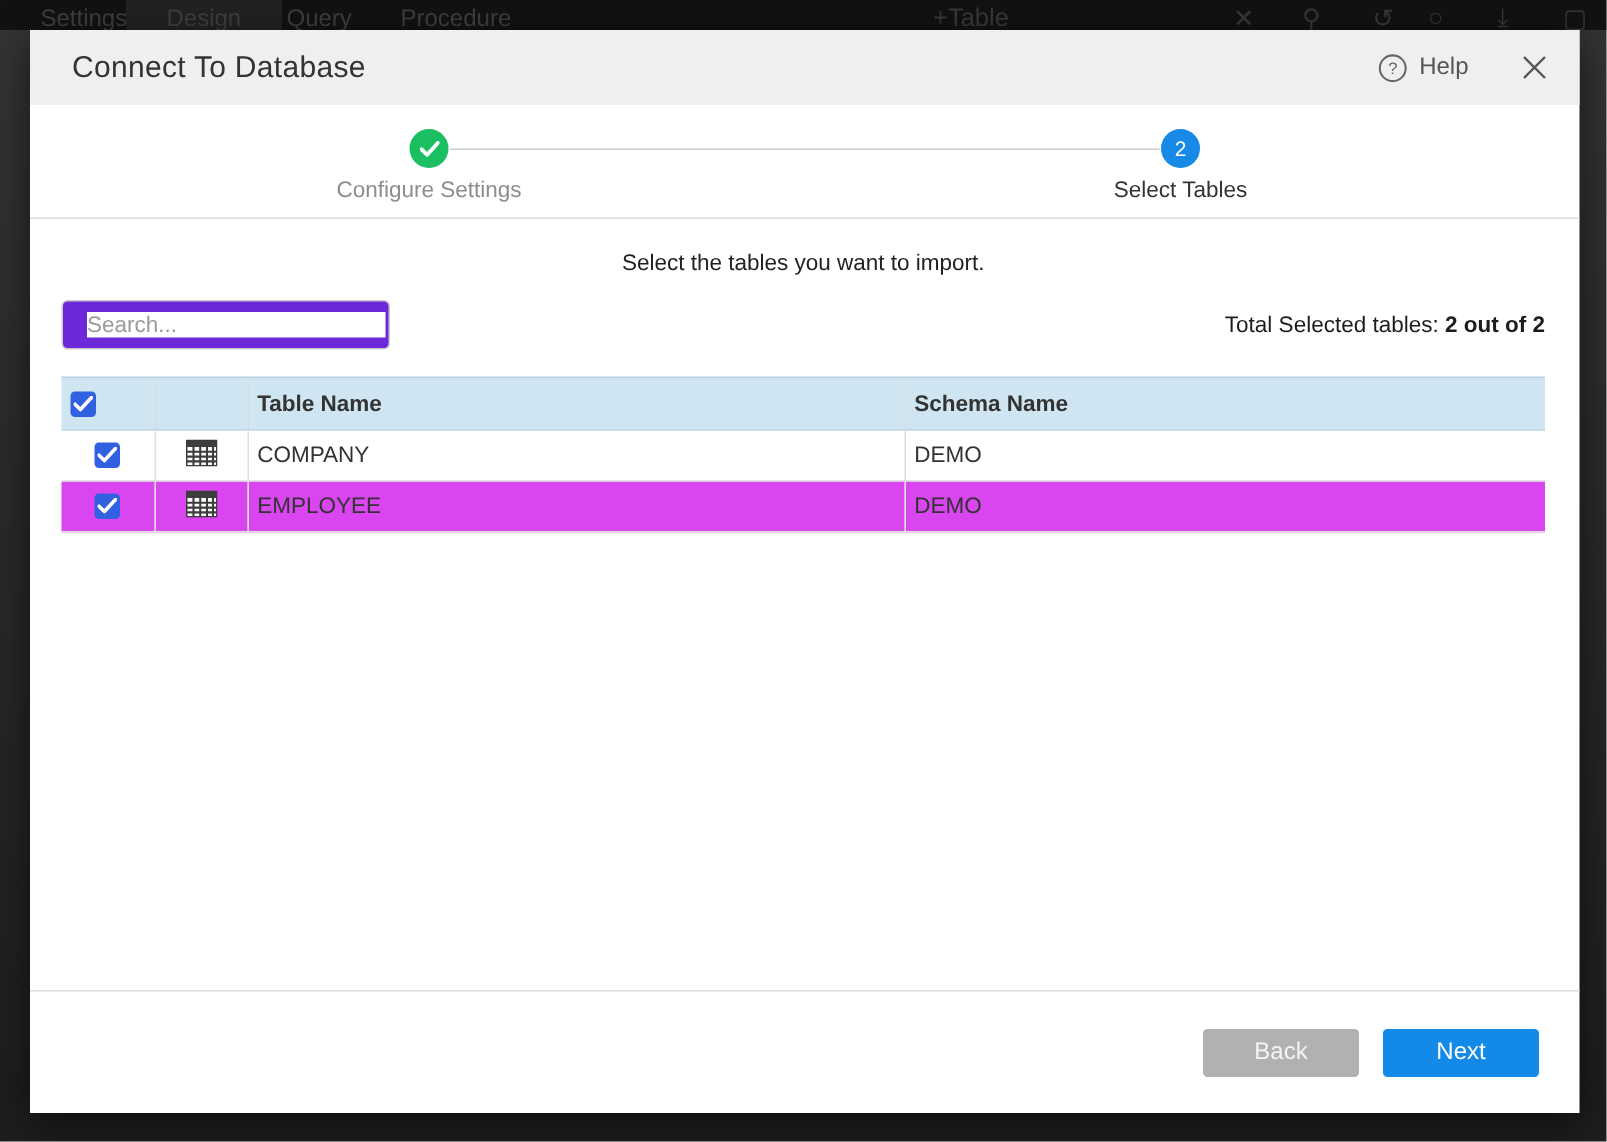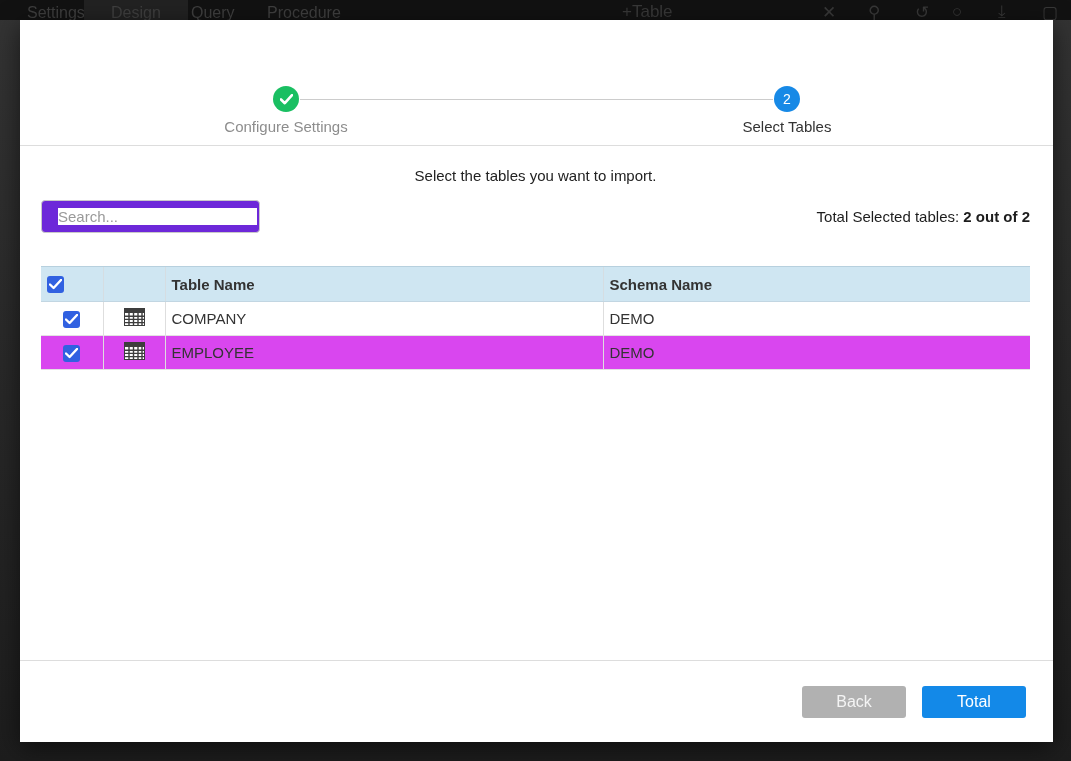--- a/index.html
+++ b/index.html
@@ -48,21 +48,21 @@
   .search-box { width:219px; height:33px; border:1px solid #c9c9c9;
     border-radius:4px; display:flex; align-items:center; padding:0 9px;
     background:#6d28d9; }
   .search-box input { border:none; outline:none; flex:1; font-size:15px;
     color:#333; margin-left:7px; font-family:"Liberation Sans",sans-serif; }
   .search-box input::placeholder { color:#9a9a9a; }
   .summary { margin-left:auto; font-size:15px; color:#1d1d1d; }
   .summary b { font-weight:bold; }
 
   
-  table.tbl { margin-top:33px; width:100%; border-collapse:collapse;
+  table.tbl { margin-top:18px; width:100%; border-collapse:collapse;
     table-layout:fixed; font-size:15px; color:#333; }
   .tbl col.c-check { width:62px; } .tbl col.c-icon { width:62px; }
   .tbl col.c-name { width:438px; }
   .tbl th { background:#cfe6f2; border-top:1px solid #b7d0de;
     border-bottom:1px solid #c2d6e2; height:35px; text-align:left;
     font-weight:bold; padding:0 6px; }
   .tbl th + th, .tbl td + td { border-left:1px solid #d5dde2; }
   .tbl td + td { border-left:1px solid #dedede; }
   .tbl td { height:34px; border-bottom:1px solid #e2e2e2; padding:0 6px; }
   .tbl tr.alt td { background:#d946ef; }
@@ -93,20 +93,37 @@
   <span class="tool" style="left:822px">✕</span>
   <span class="tool" style="left:868px">⚲</span>
   <span class="tool" style="left:915px">↺</span>
   <span class="tool" style="left:952px">○</span>
   <span class="tool" style="left:998px">⤓</span>
   <span class="tool" style="left:1042px">▢</span>
 </div>
 
 <div class="modal">
 
+  <div class="modal-header">
+    <span class="modal-title">Connect To Database</span>
+    <span class="header-right">
+      <span class="help-btn">
+        <svg width="19" height="19" viewBox="0 0 19 19">
+          <circle cx="9.5" cy="9.5" r="8.6" fill="none" stroke="#666" stroke-width="1.4"></circle>
+          <text x="9.5" y="13.6" text-anchor="middle" font-size="11" fill="#666" font-family="Liberation Sans, sans-serif">?</text>
+        </svg>
+        <span>Help</span>
+      </span>
+      <span class="close-btn">
+        <svg width="16" height="16" viewBox="0 0 16 16">
+          <path d="M1 1 L15 15 M15 1 L1 15" stroke="#555" stroke-width="1.6"></path>
+        </svg>
+      </span>
+    </span>
+  </div>
 
   <div class="stepper">
     <div class="step-line"></div>
     <div class="step step1">
       <div class="step-circle" style="background:#1abf62">
         <svg width="13" height="11" viewBox="0 0 13 11">
             <path d="M1 5.5 L4.8 9.2 L12 1.2" fill="none" stroke="#fff" stroke-width="2.6" stroke-linecap="round" stroke-linejoin="round"></path>
           </svg>
       </div>
       <div class="step-label">Configure Settings</div>
@@ -190,16 +207,16 @@
           </td>
           <td>EMPLOYEE</td>
           <td>DEMO</td>
         </tr>
       </tbody>
     </table>
   </div>
 
   <div class="modal-footer">
     <button class="btn btn-back">Back</button>
-    <button class="btn btn-next">Total</button>
+    <button class="btn btn-next">Next</button>
   </div>
 
 </div>
 
 </body></html>

